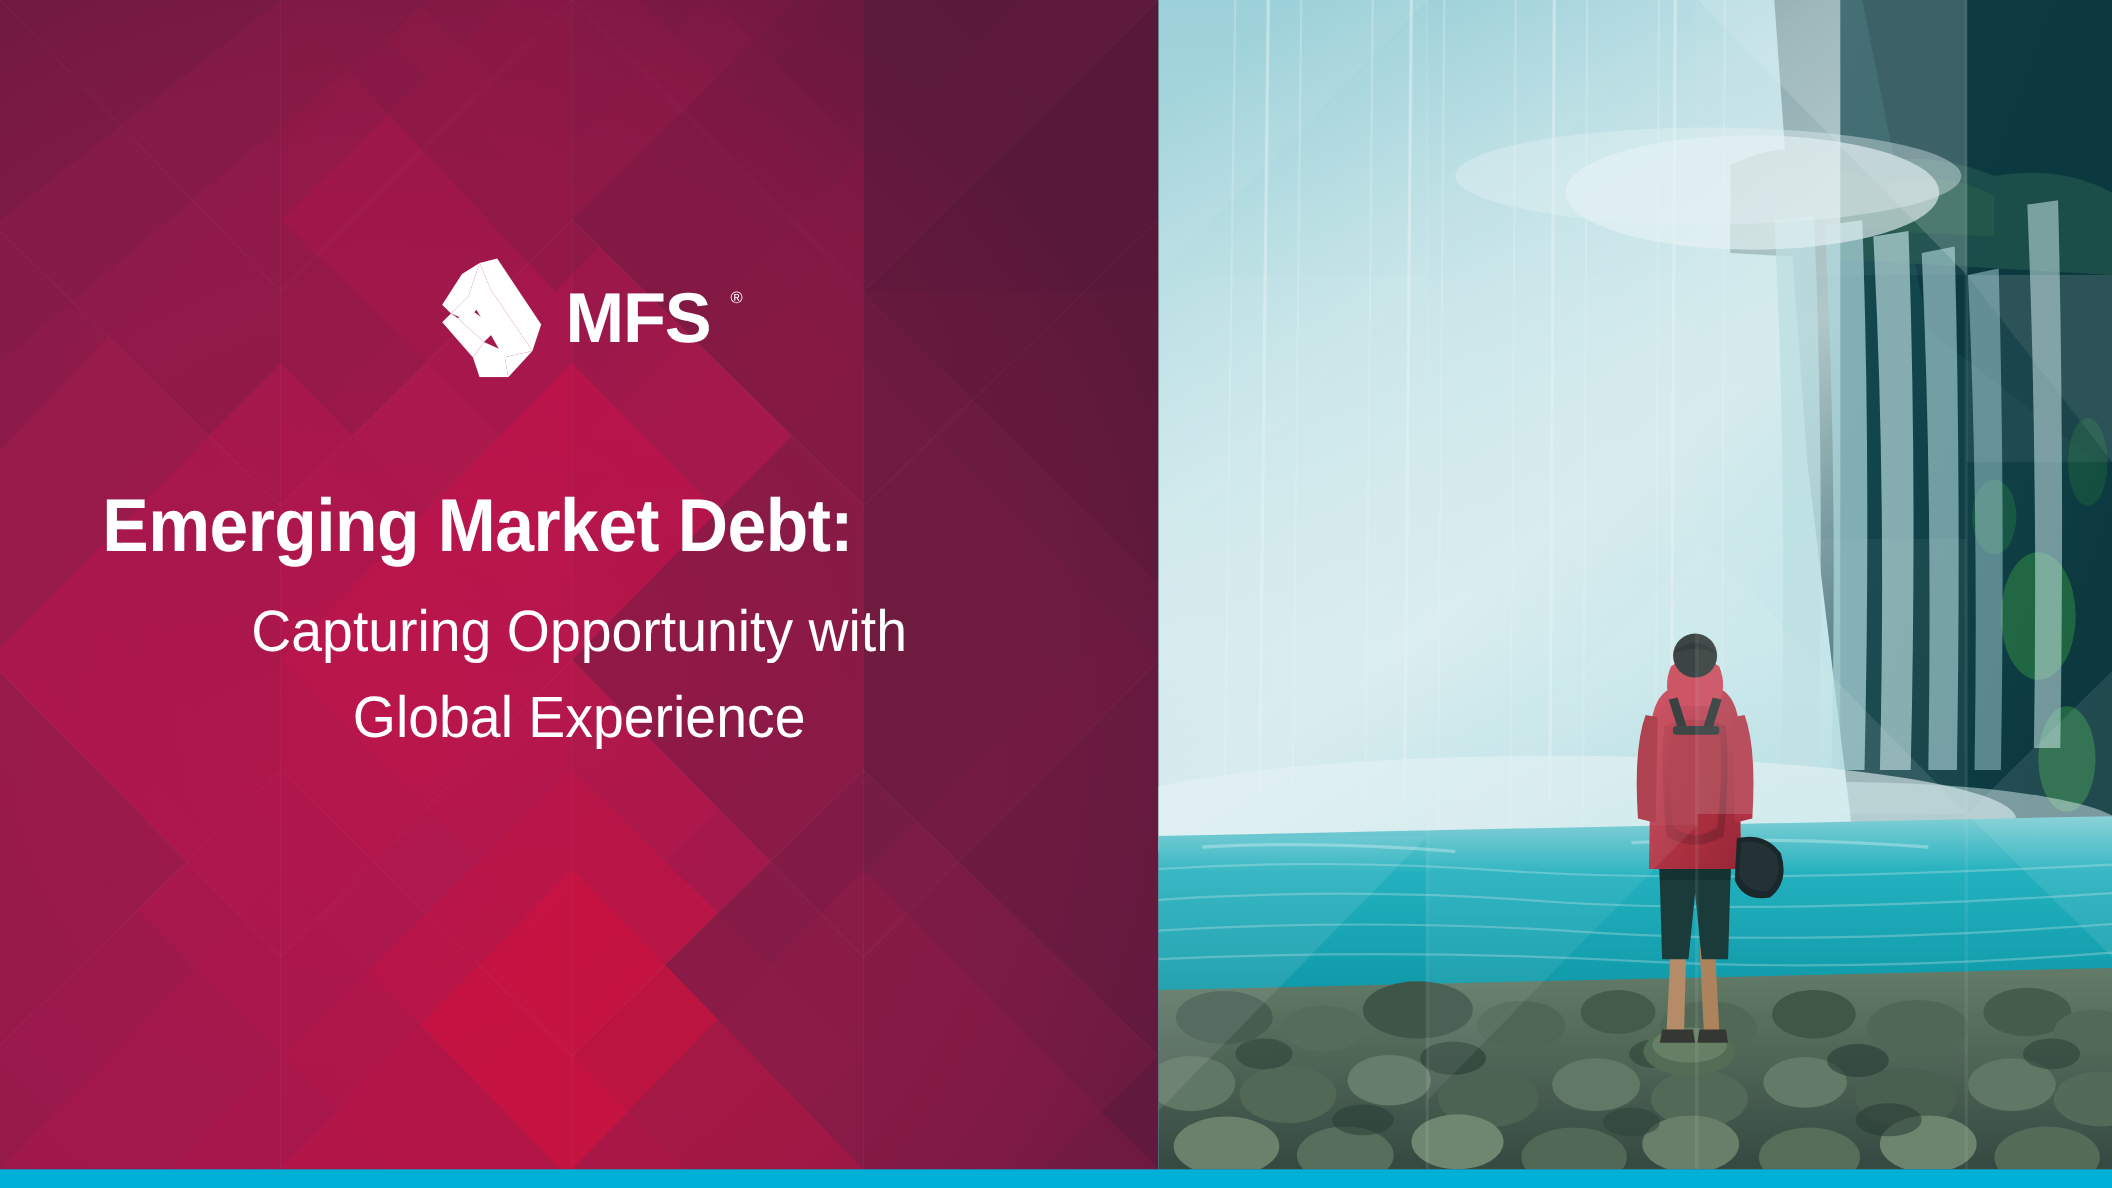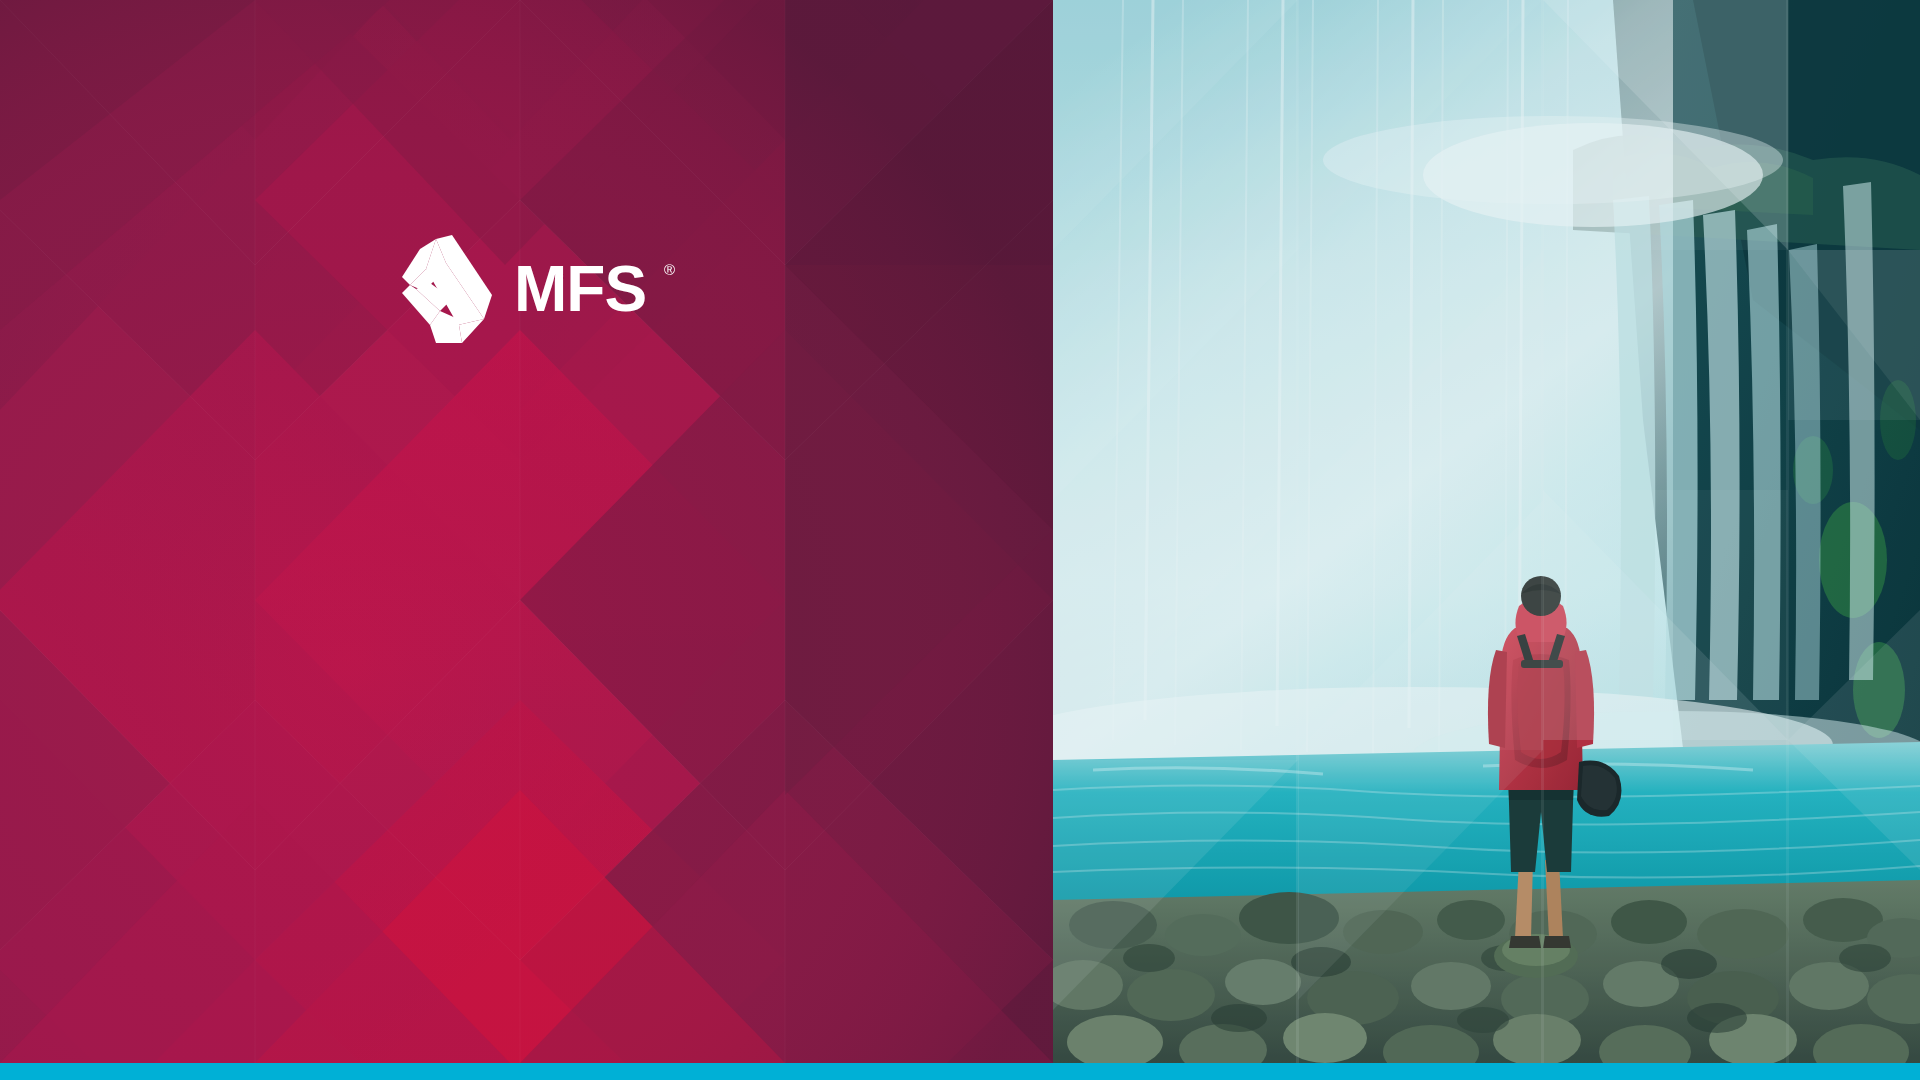--- a/index.html
+++ b/index.html
@@ -390,16 +390,21 @@
         <polygon points="56,66 62,86 66,110 88,86 62,92"></polygon>
       </g>
     </svg>
 
     <svg id="logo-word" viewBox="0 0 170 76">
       <text x="0" y="60" fill="#ffffff" font-family="Liberation Sans, sans-serif" font-size="64" font-weight="700" letter-spacing="-1">MFS</text>
       <text x="150" y="24" fill="#ffffff" font-family="Liberation Sans, sans-serif" font-size="15" font-weight="400">®</text>
     </svg>
   </div>
 
+  <div id="text-block">
+    <div id="title">Emerging Market Debt:</div>
+    <div id="sub1" class="subtitle-line">Capturing Opportunity with</div>
+    <div class="subtitle-line">Global Experience</div>
+  </div>
 
   <div id="bottom-bar"></div>
 
 </div>
 
 </body></html>

